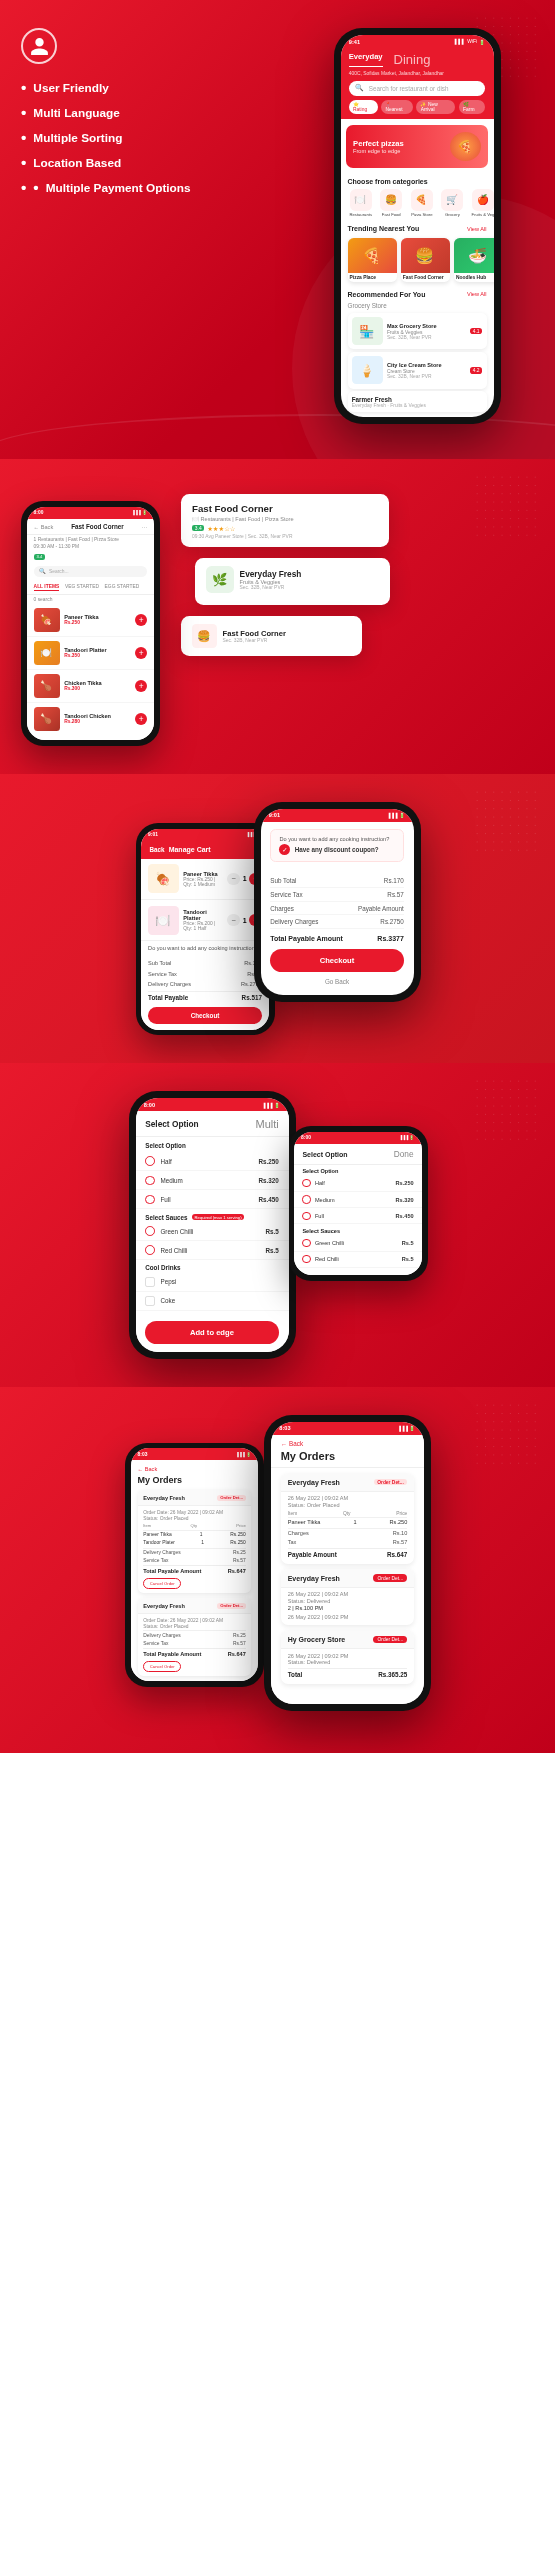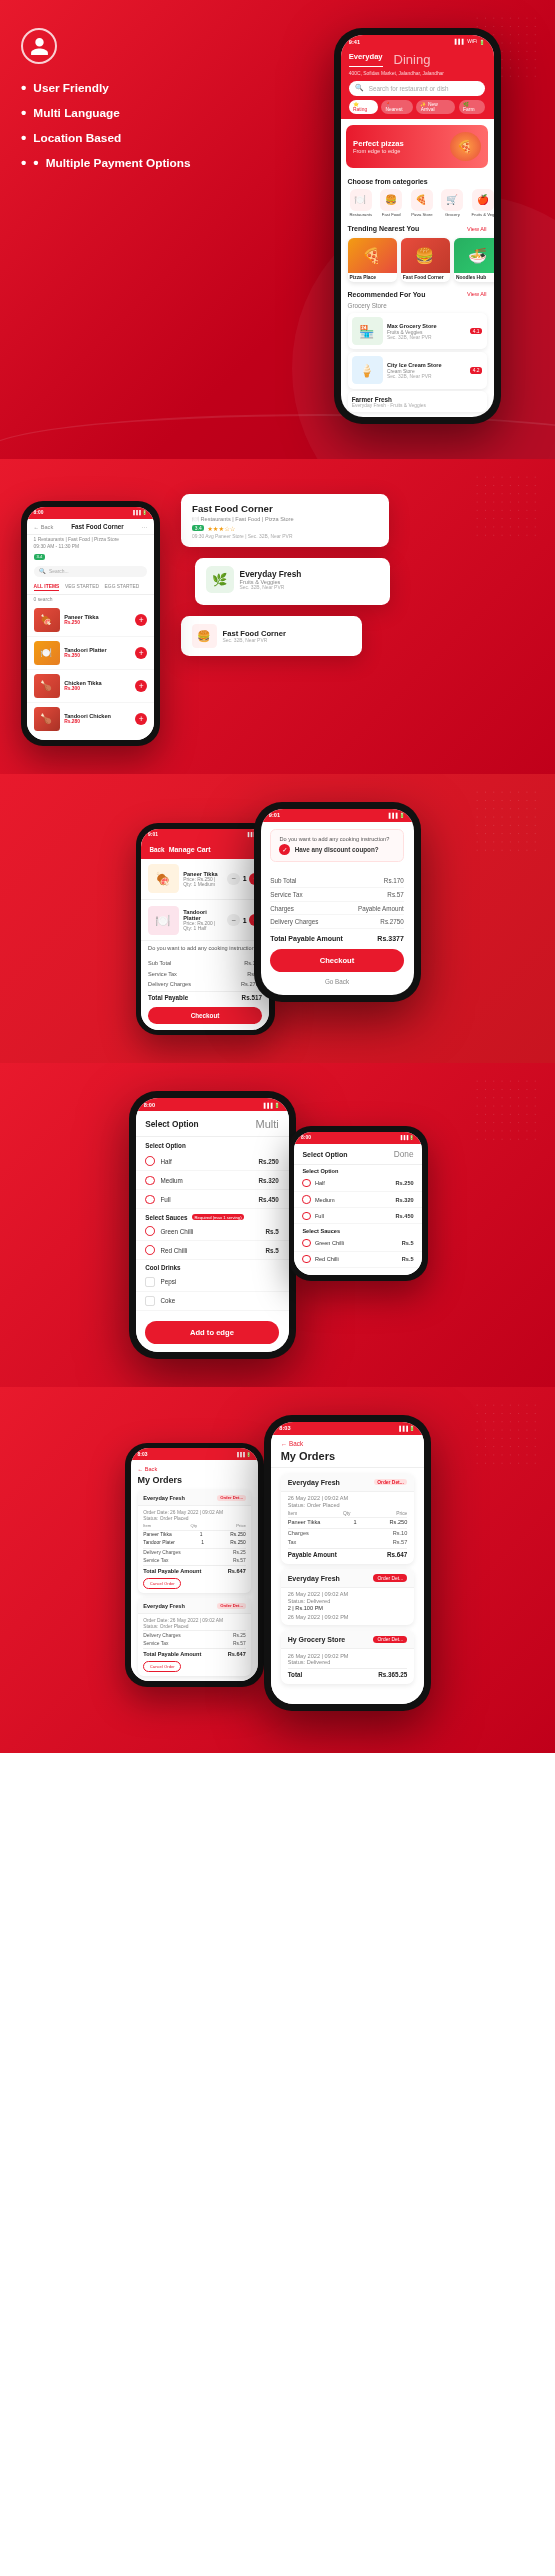--- a/index.html
+++ b/index.html
@@ -206,20 +206,21 @@
         <div style="margin-bottom: 11px;">
           <div style="width:36px;height:36px;border:2.1px solid rgba(255,255,255,0.8);border-radius:50%;display:flex;align-items:center;justify-content:center;margin-bottom:7px;">
             <svg width="21" height="21" viewBox="0 0 24 24" fill="white">
               <path d="M12 12c2.7 0 4.8-2.1 4.8-4.8S14.7 2.4 12 2.4 7.2 4.5 7.2 7.2 9.3 12 12 12zm0 2.4c-3.2 0-9.6 1.6-9.6 4.8v2.4h19.2v-2.4c0-3.2-6.4-4.8-9.6-4.8z"></path>
             </svg>
           </div>
         </div>
         <ul class="features-list">
           <li>User Friendly</li>
           <li>Multi Language</li>
+          <li>Multiple Sorting</li>
           <li>Location Based</li>
           <li style="color:white;font-size:11.8px;font-weight:600;padding:3.5px 0;display:flex;align-items:center;gap:7px;">
             <span style="font-size:15.3px;">•</span>Multiple Payment Options
           </li>
         </ul>
       </div>
       <div class="s1-right">
         <div class="phone-wrapper-main">
           <div class="phone-screen-main">
 

